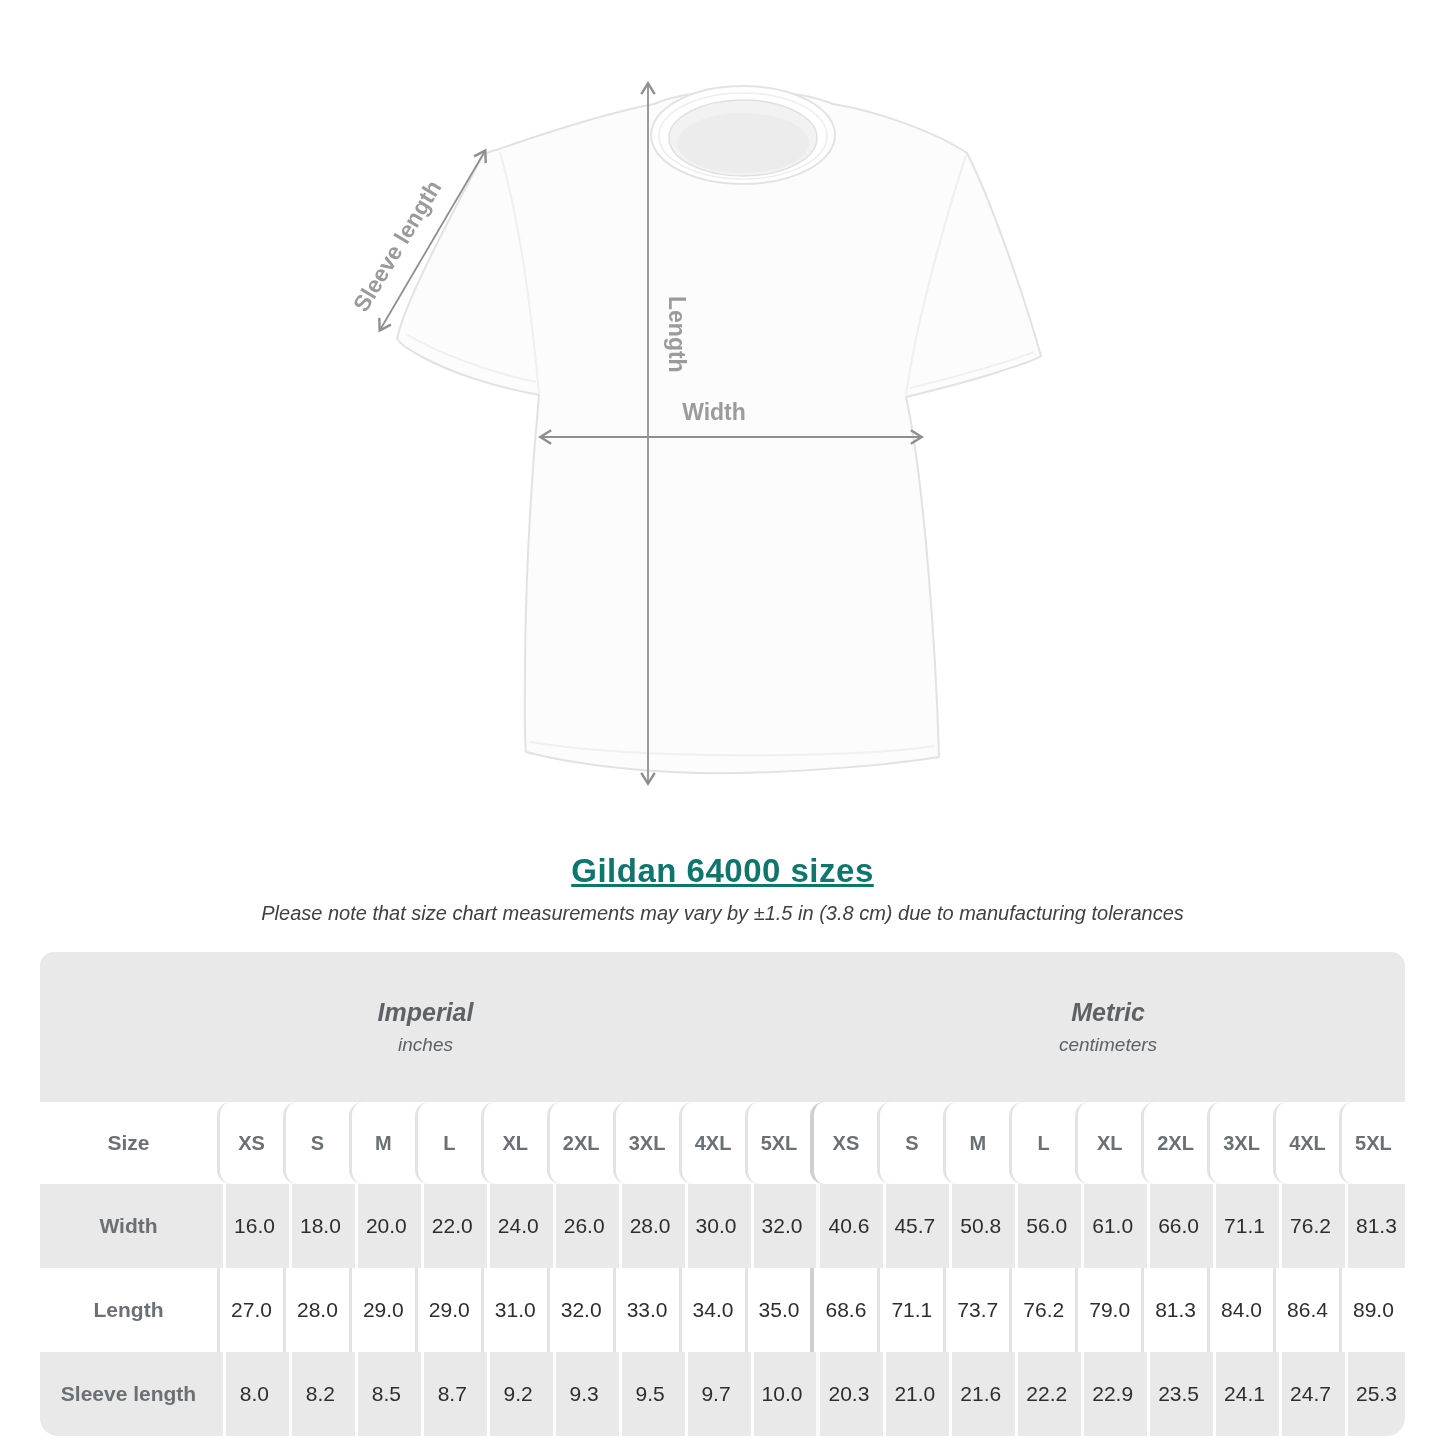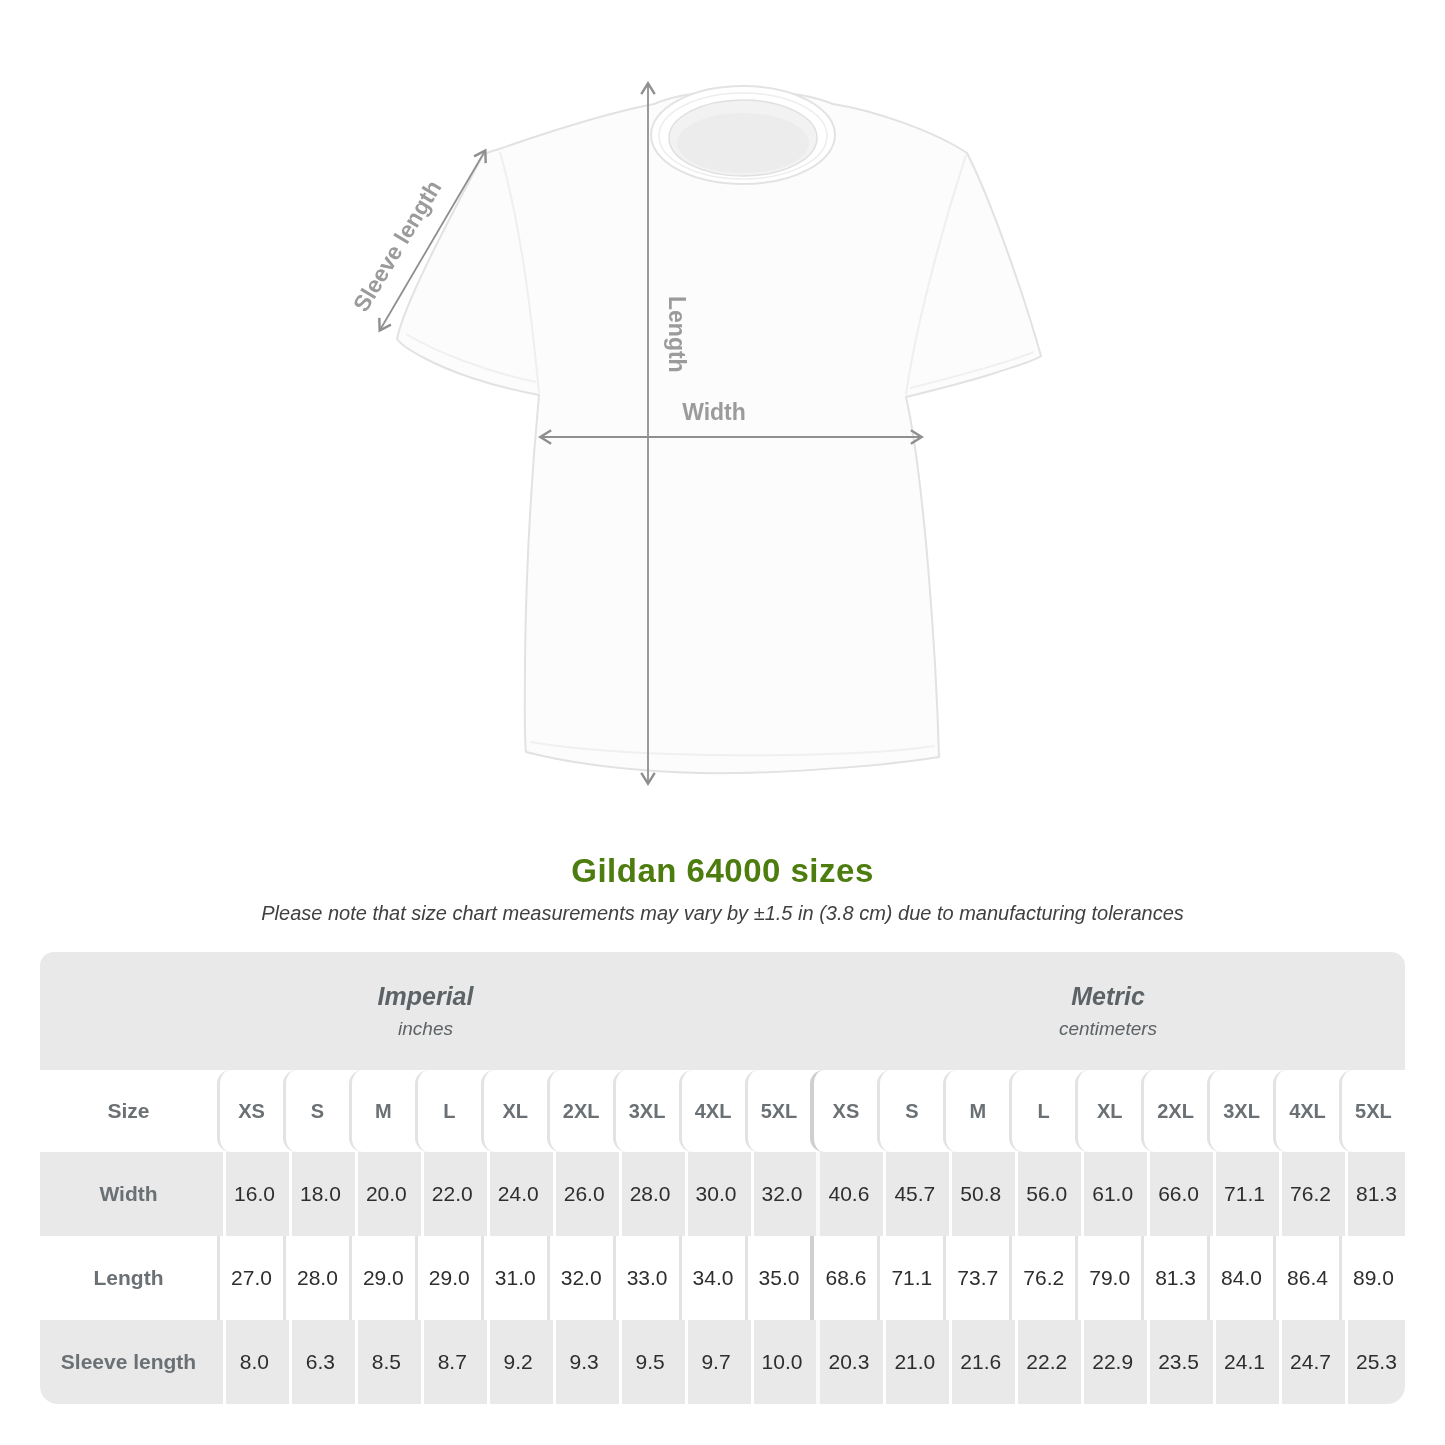--- a/index.html
+++ b/index.html
@@ -15,39 +15,40 @@
 
   
   .figure { display: block; width: 1445px; height: 842px; }
 
   
   .title {
     margin: 10px 0 12px 0;
     text-align: center;
     font-size: 33px;
     font-weight: bold;
-    color: #4d7c0f;
+    color: #0f766e;
     letter-spacing: 0.5px;
+    text-decoration: underline;
   }
   .subtitle {
     margin: 7px 0 0 0;
     text-align: center;
     font-style: italic;
     font-size: 20px;
     color: #404040;
   }
 
   
   .size-table {
     margin: 27px 40px 0 40px; 
     width: 1365px;
   }
   .unit-band {
     display: flex;
-    height: 118px;
+    height: 150px;
     background: #e9e9e9;
     border-radius: 14px 14px 0 0;
   }
   .unit-half {
     display: flex;
     flex-direction: column;
     align-items: center;
     justify-content: center;
     gap: 7px;
   }
@@ -221,21 +222,21 @@
           <div class="cell val">76.2</div>
           <div class="cell val">79.0</div>
           <div class="cell val">81.3</div>
           <div class="cell val">84.0</div>
           <div class="cell val">86.4</div>
           <div class="cell val">89.0</div>
         </div>
         <div class="trow data stripe last">
           <div class="cell label">Sleeve length</div>
           <div class="cell val">8.0</div>
-          <div class="cell val">6.3</div>
+          <div class="cell val">8.2</div>
           <div class="cell val">8.5</div>
           <div class="cell val">8.7</div>
           <div class="cell val">9.2</div>
           <div class="cell val">9.3</div>
           <div class="cell val">9.5</div>
           <div class="cell val">9.7</div>
           <div class="cell val">10.0</div>
           <div class="cell val metric-start">20.3</div>
           <div class="cell val">21.0</div>
           <div class="cell val">21.6</div>

